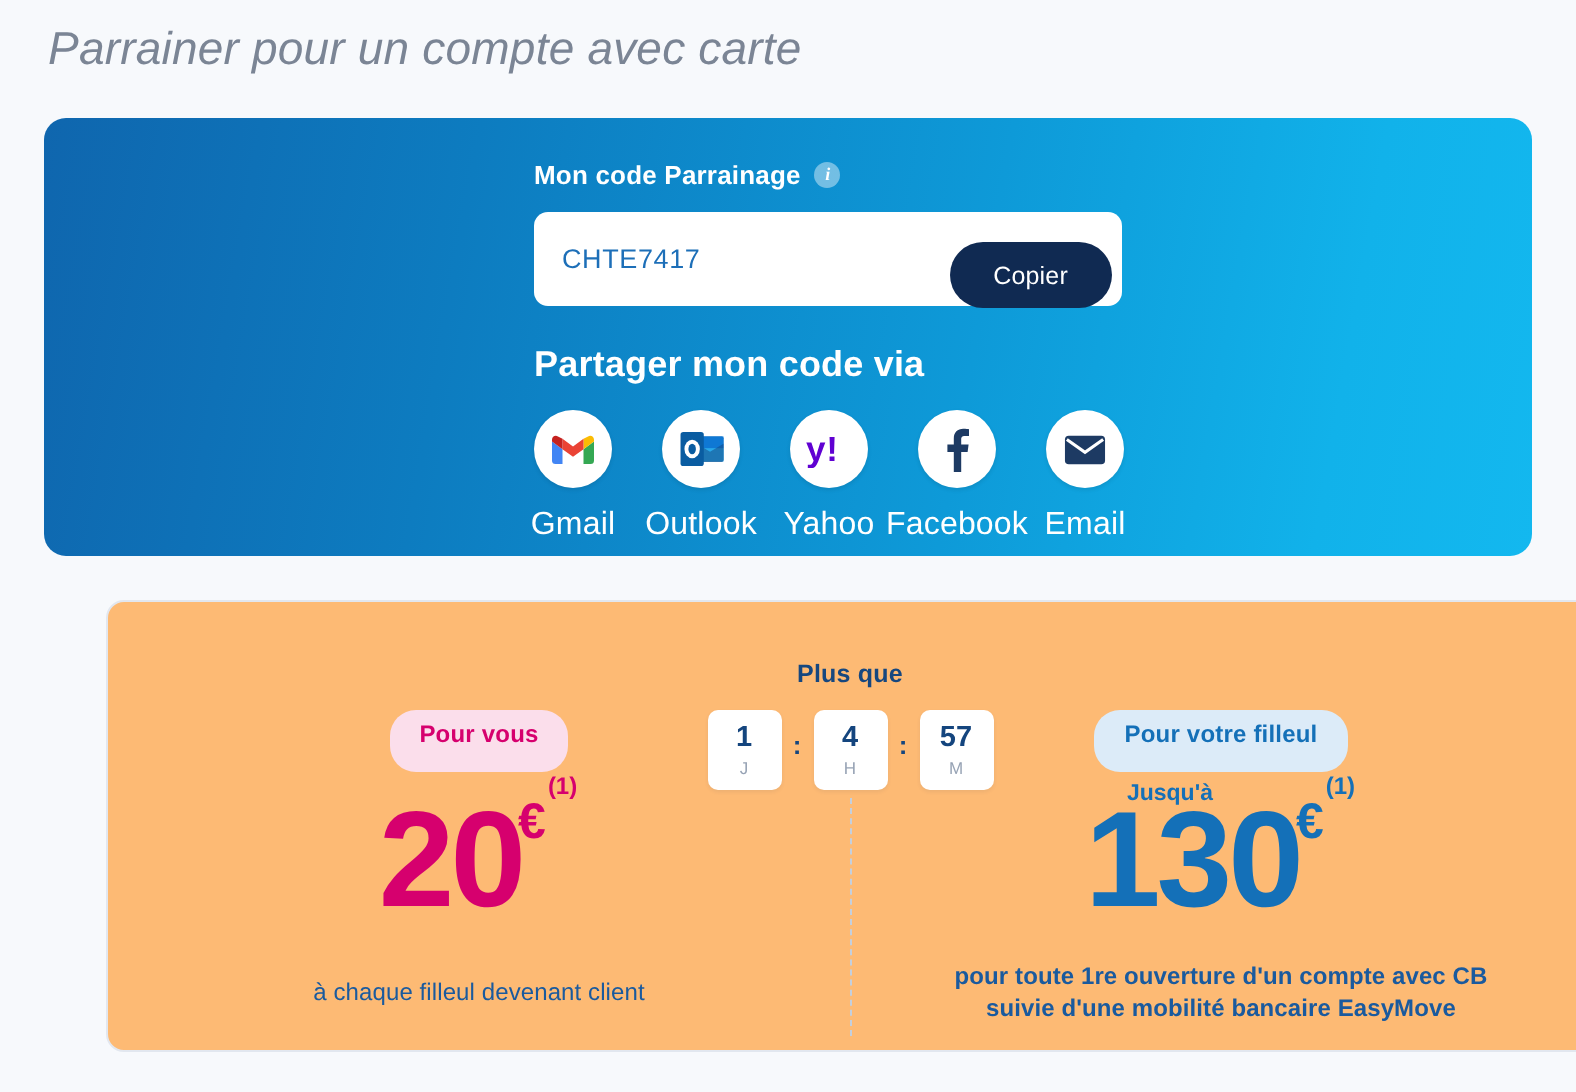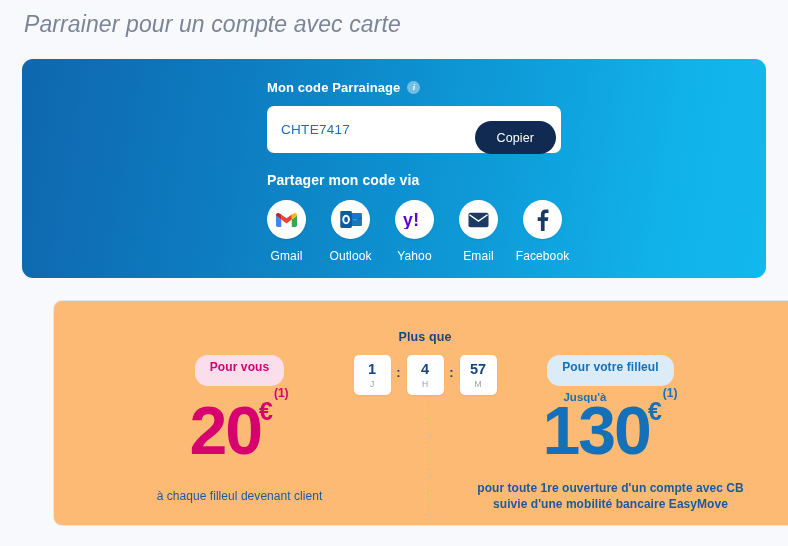--- a/index.html
+++ b/index.html
@@ -103,21 +103,21 @@
     font-size: 12.5px;
     font-weight: 400;
     font-family: "Liberation Sans", sans-serif;
     cursor: pointer;
     letter-spacing: 0.1px;
     margin-top: 16px;
   }
 
   .share-label {
     margin-top: 19px;
-    font-size: 14px;
+    font-size: 18px;
     font-weight: 700;
     color: #ffffff;
     letter-spacing: 0.1px;
   }
 
   .share-row {
     margin-top: 12px;
     display: flex;
     gap: 25px;
   }
@@ -133,21 +133,21 @@
     height: 39px;
     border-radius: 50%;
     background: #ffffff;
     display: flex;
     align-items: center;
     justify-content: center;
     box-shadow: 0 1px 2px rgba(0,0,0,0.10);
   }
   .share-name {
     margin-top: 10px;
-    font-size: 12px;
+    font-size: 16px;
     color: #ffffff;
     white-space: nowrap;
     letter-spacing: 0.1px;
   }
 
   
   .offer-card {
     position: absolute;
     left: 22px;
     top: 300px;
@@ -347,35 +347,35 @@
           <svg width="24" height="19" viewBox="0 0 26 20">
             <text x="0" y="16.5" font-family="Liberation Sans, sans-serif" font-size="19" font-weight="700" fill="#6001d2">y</text>
             <text x="11" y="16.5" font-family="Liberation Sans, sans-serif" font-size="19" font-weight="700" fill="#6001d2">!</text>
           </svg>
         </span>
         <span class="share-name">Yahoo</span>
       </div>
 
       <div class="share-item">
         <span class="share-circle">
+          <svg width="12" height="22" viewBox="0 0 12 22">
+            <path d="M7.6 22V12h3.2l0.5-3.8H7.6V5.8c0-1.1 0.3-1.8 1.9-1.8h2V0.6C11.1 0.5 9.9 0.4 8.6 0.4 5.8 0.4 3.9 2.1 3.9 5.3v2.9H0.7V12h3.2v10z" fill="#1d3a63"></path>
+          </svg>
+        </span>
+        <span class="share-name">Facebook</span>
+      </div>
+
+      <div class="share-item">
+        <span class="share-circle">
           <svg width="21" height="16" viewBox="0 0 22 16">
             <rect x="0.5" y="0.5" width="21" height="15" rx="2" fill="#1d3a63"></rect>
             <path d="M1.5 2.5L11 9.2l9.5-6.7" fill="none" stroke="#ffffff" stroke-width="1.6"></path>
           </svg>
         </span>
         <span class="share-name">Email</span>
-      </div>
-
-      <div class="share-item">
-        <span class="share-circle">
-          <svg width="12" height="22" viewBox="0 0 12 22">
-            <path d="M7.6 22V12h3.2l0.5-3.8H7.6V5.8c0-1.1 0.3-1.8 1.9-1.8h2V0.6C11.1 0.5 9.9 0.4 8.6 0.4 5.8 0.4 3.9 2.1 3.9 5.3v2.9H0.7V12h3.2v10z" fill="#1d3a63"></path>
-          </svg>
-        </span>
-        <span class="share-name">Facebook</span>
       </div>
 
     </div>
   </div>
 </section>
 
 <section class="offer-card">
 
   <div class="countdown-wrap">
     <div class="plus-que">Plus que</div>

